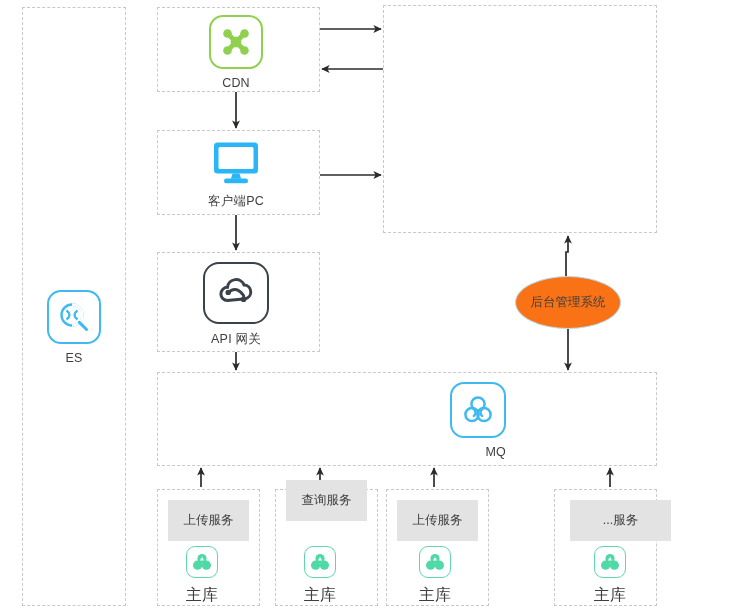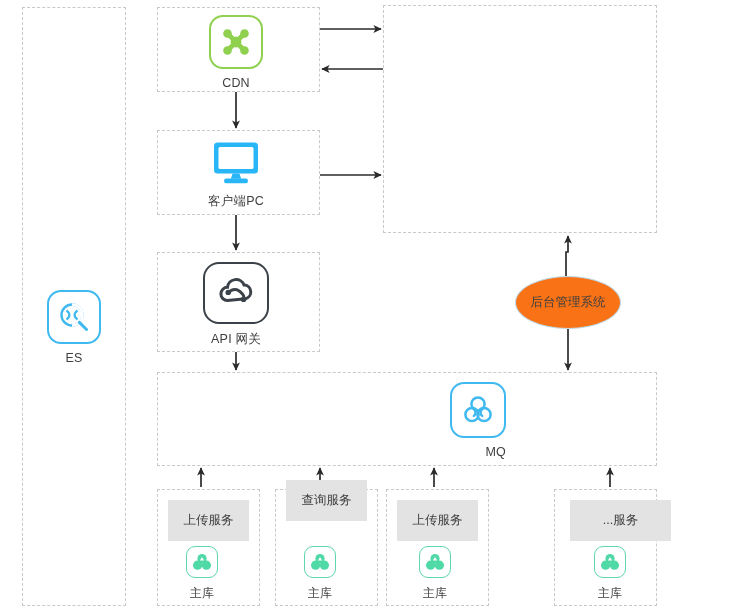--- a/index.html
+++ b/index.html
@@ -23,21 +23,21 @@
     position:absolute;
     display:flex;flex-direction:column;align-items:center;justify-content:flex-start;
   }
   .node .cap{
     margin-top:7px;
     font-size:12.5px;
     color:#3f3f3f;
     white-space:nowrap;
     letter-spacing:.2px;
   }
-  .node .cap.small{font-size:12px;}
+  .node .cap.small{font-size:16px;}
 
   .iconsq{
     width:54px;height:54px;border-radius:14px;
     border:2px solid #8fd14f;
     box-sizing:border-box;
     display:flex;align-items:center;justify-content:center;
     background:#fff;
   }
   .iconsq.blue{border-color:#3fb9ef;}
   .iconsq.dark{border-color:#3b4249;border-radius:16px;}

